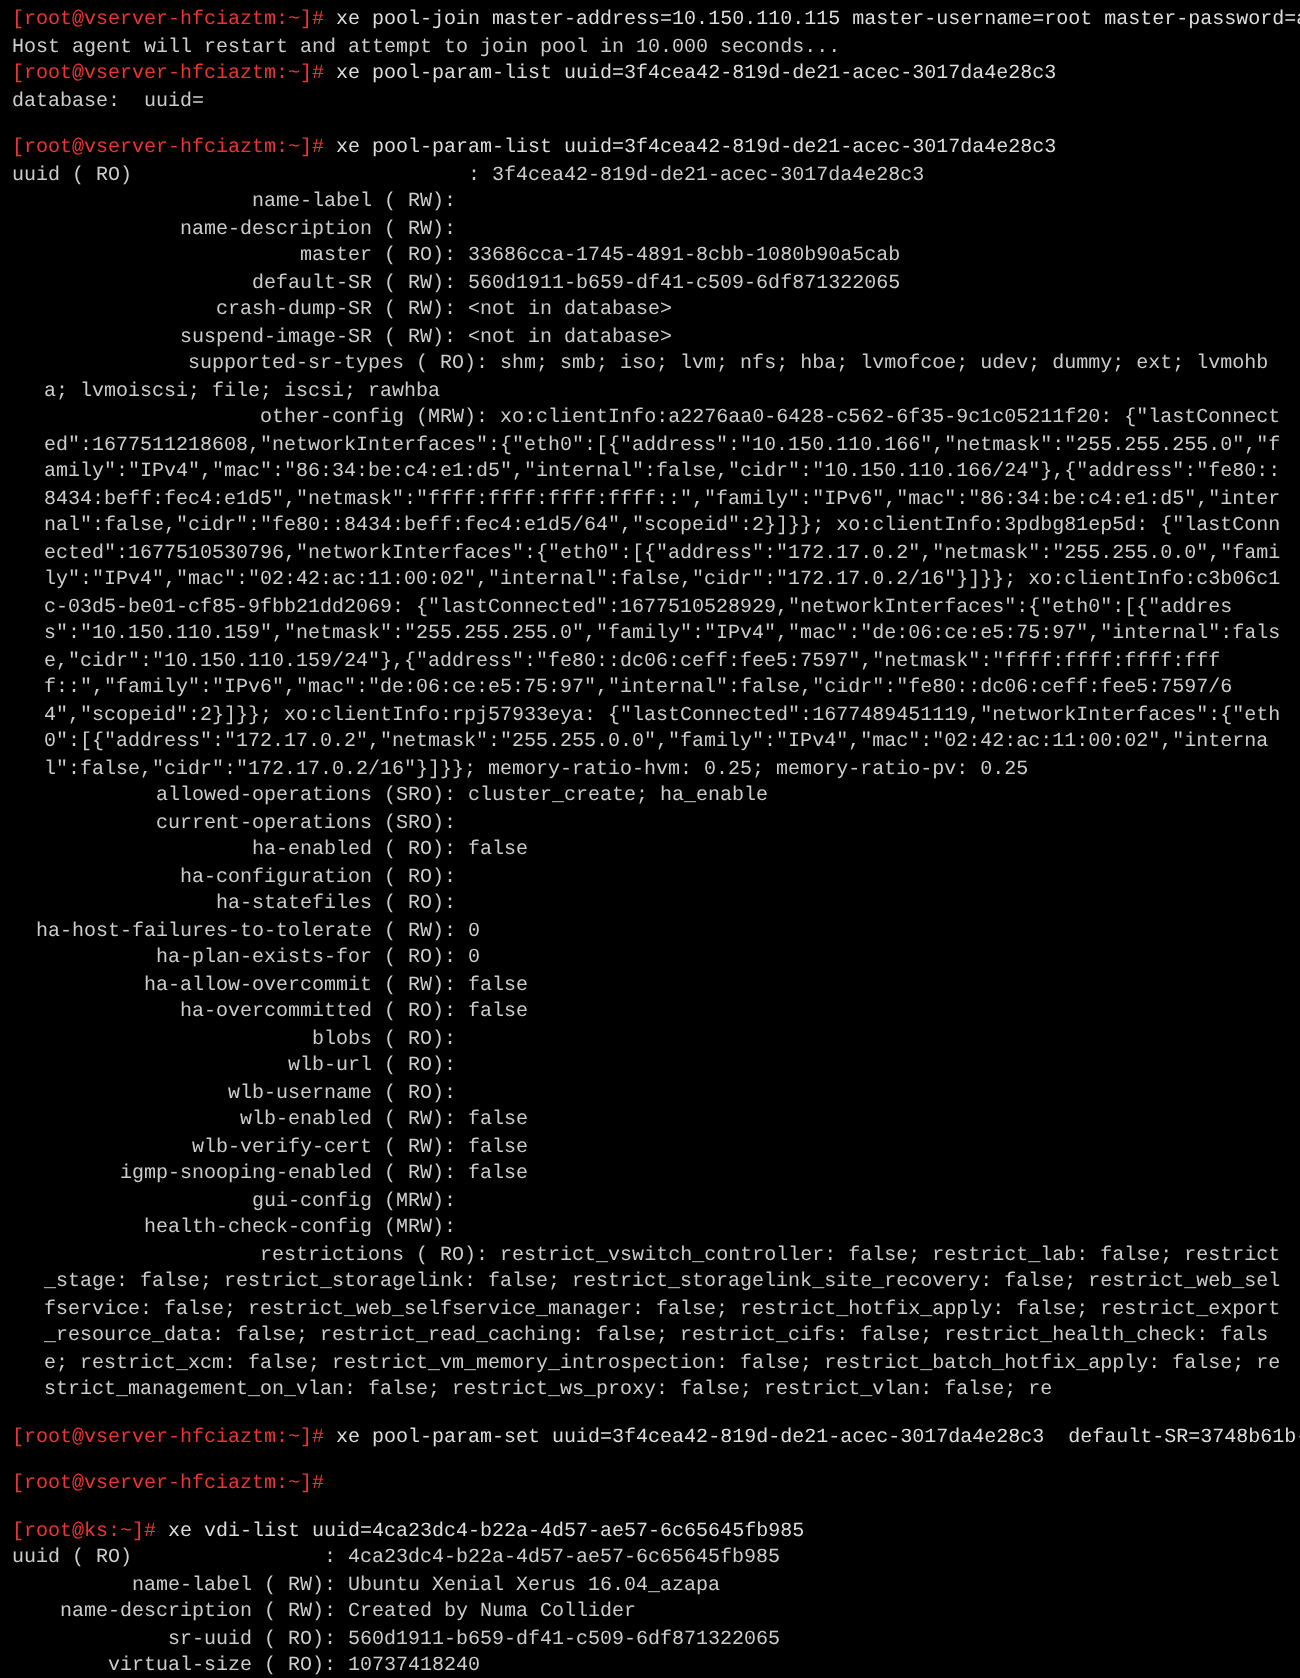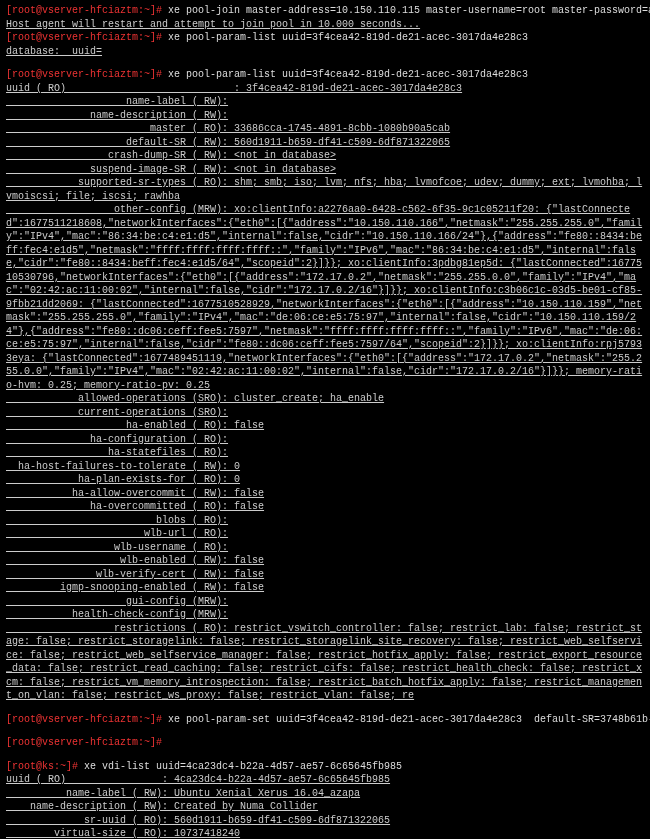--- a/index.html
+++ b/index.html
@@ -6,22 +6,22 @@
     margin:0;padding:0;
     background:#000;
     font-family:"Menlo","Consolas","Liberation Mono",monospace;
     font-size:10px;
     line-height:1.35;
     color:#ccc;
     width:650px;
   }
   .term{padding:4px 6px 16px 6px;white-space:pre;overflow:hidden;}
   .line{white-space:pre;}
-  .wrap{white-space:pre-wrap;word-break:break-all;}
+  .wrap{white-space:pre-wrap;word-break:break-all;margin-left:16px;}
   .prompt{color:#e33;}
   .cmd{color:#ddd;}
-  .out{color:#ccc;text-decoration:underline;}
+  .out{color:#ccc;}
   .sep{height:10px;}
 </style>
 </head>
 <body>
 
 <div class="term" id="term"><div class="line"><span class="prompt">[root@vserver-hfciaztm:~]#</span><span class="cmd"> xe pool-join master-address=10.150.110.115 master-username=root master-password=aQuarius4000%</span></div><div class="line"><span class="out">Host agent will restart and attempt to join pool in 10.000 seconds...</span></div><div class="line"><span class="prompt">[root@vserver-hfciaztm:~]#</span><span class="cmd"> xe pool-param-list uuid=3f4cea42-819d-de21-acec-3017da4e28c3</span></div><div class="line"><span class="out">database:  uuid=</span></div><div class="sep"></div><div class="line"><span class="prompt">[root@vserver-hfciaztm:~]#</span><span class="cmd"> xe pool-param-list uuid=3f4cea42-819d-de21-acec-3017da4e28c3</span></div><div class="line"><span class="out">uuid ( RO)                            : 3f4cea42-819d-de21-acec-3017da4e28c3</span></div><div class="line"><span class="out">                    name-label ( RW):</span></div><div class="line"><span class="out">              name-description ( RW):</span></div><div class="line"><span class="out">                        master ( RO): 33686cca-1745-4891-8cbb-1080b90a5cab</span></div><div class="line"><span class="out">                    default-SR ( RW): 560d1911-b659-df41-c509-6df871322065</span></div><div class="line"><span class="out">                 crash-dump-SR ( RW): &lt;not in database&gt;</span></div><div class="line"><span class="out">              suspend-image-SR ( RW): &lt;not in database&gt;</span></div><div class="line wrap"><span class="out">            supported-sr-types ( RO): shm; smb; iso; lvm; nfs; hba; lvmofcoe; udev; dummy; ext; lvmohba; lvmoiscsi; file; iscsi; rawhba</span></div><div class="line wrap"><span class="out">                  other-config (MRW): xo:clientInfo:a2276aa0-6428-c562-6f35-9c1c05211f20: {"lastConnected":1677511218608,"networkInterfaces":{"eth0":[{"address":"10.150.110.166","netmask":"255.255.255.0","family":"IPv4","mac":"86:34:be:c4:e1:d5","internal":false,"cidr":"10.150.110.166/24"},{"address":"fe80::8434:beff:fec4:e1d5","netmask":"ffff:ffff:ffff:ffff::","family":"IPv6","mac":"86:34:be:c4:e1:d5","internal":false,"cidr":"fe80::8434:beff:fec4:e1d5/64","scopeid":2}]}}; xo:clientInfo:3pdbg81ep5d: {"lastConnected":1677510530796,"networkInterfaces":{"eth0":[{"address":"172.17.0.2","netmask":"255.255.0.0","family":"IPv4","mac":"02:42:ac:11:00:02","internal":false,"cidr":"172.17.0.2/16"}]}}; xo:clientInfo:c3b06c1c-03d5-be01-cf85-9fbb21dd2069: {"lastConnected":1677510528929,"networkInterfaces":{"eth0":[{"address":"10.150.110.159","netmask":"255.255.255.0","family":"IPv4","mac":"de:06:ce:e5:75:97","internal":false,"cidr":"10.150.110.159/24"},{"address":"fe80::dc06:ceff:fee5:7597","netmask":"ffff:ffff:ffff:ffff::","family":"IPv6","mac":"de:06:ce:e5:75:97","internal":false,"cidr":"fe80::dc06:ceff:fee5:7597/64","scopeid":2}]}}; xo:clientInfo:rpj57933eya: {"lastConnected":1677489451119,"networkInterfaces":{"eth0":[{"address":"172.17.0.2","netmask":"255.255.0.0","family":"IPv4","mac":"02:42:ac:11:00:02","internal":false,"cidr":"172.17.0.2/16"}]}}; memory-ratio-hvm: 0.25; memory-ratio-pv: 0.25</span></div><div class="line"><span class="out">            allowed-operations (SRO): cluster_create; ha_enable</span></div><div class="line"><span class="out">            current-operations (SRO):</span></div><div class="line"><span class="out">                    ha-enabled ( RO): false</span></div><div class="line"><span class="out">              ha-configuration ( RO):</span></div><div class="line"><span class="out">                 ha-statefiles ( RO):</span></div><div class="line"><span class="out">  ha-host-failures-to-tolerate ( RW): 0</span></div><div class="line"><span class="out">            ha-plan-exists-for ( RO): 0</span></div><div class="line"><span class="out">           ha-allow-overcommit ( RW): false</span></div><div class="line"><span class="out">              ha-overcommitted ( RO): false</span></div><div class="line"><span class="out">                         blobs ( RO):</span></div><div class="line"><span class="out">                       wlb-url ( RO):</span></div><div class="line"><span class="out">                  wlb-username ( RO):</span></div><div class="line"><span class="out">                   wlb-enabled ( RW): false</span></div><div class="line"><span class="out">               wlb-verify-cert ( RW): false</span></div><div class="line"><span class="out">         igmp-snooping-enabled ( RW): false</span></div><div class="line"><span class="out">                    gui-config (MRW):</span></div><div class="line"><span class="out">           health-check-config (MRW):</span></div><div class="line wrap"><span class="out">                  restrictions ( RO): restrict_vswitch_controller: false; restrict_lab: false; restrict_stage: false; restrict_storagelink: false; restrict_storagelink_site_recovery: false; restrict_web_selfservice: false; restrict_web_selfservice_manager: false; restrict_hotfix_apply: false; restrict_export_resource_data: false; restrict_read_caching: false; restrict_cifs: false; restrict_health_check: false; restrict_xcm: false; restrict_vm_memory_introspection: false; restrict_batch_hotfix_apply: false; restrict_management_on_vlan: false; restrict_ws_proxy: false; restrict_vlan: false; re</span></div><div class="sep"></div><div class="line"><span class="prompt">[root@vserver-hfciaztm:~]#</span><span class="cmd"> xe pool-param-set uuid=3f4cea42-819d-de21-acec-3017da4e28c3  default-SR=3748b61b-5f09-6b34-a14f-02d60ed56399</span></div><div class="sep"></div><div class="line"><span class="prompt">[root@vserver-hfciaztm:~]#</span><span class="cmd"> </span></div><div class="sep"></div><div class="line"><span class="prompt">[root@ks:~]#</span><span class="cmd"> xe vdi-list uuid=4ca23dc4-b22a-4d57-ae57-6c65645fb985</span></div><div class="line"><span class="out">uuid ( RO)                : 4ca23dc4-b22a-4d57-ae57-6c65645fb985</span></div><div class="line"><span class="out">          name-label ( RW): Ubuntu Xenial Xerus 16.04_azapa</span></div><div class="line"><span class="out">    name-description ( RW): Created by Numa Collider</span></div><div class="line"><span class="out">             sr-uuid ( RO): 560d1911-b659-df41-c509-6df871322065</span></div><div class="line"><span class="out">        virtual-size ( RO): 10737418240</span></div></div>
 
 </body></html>

